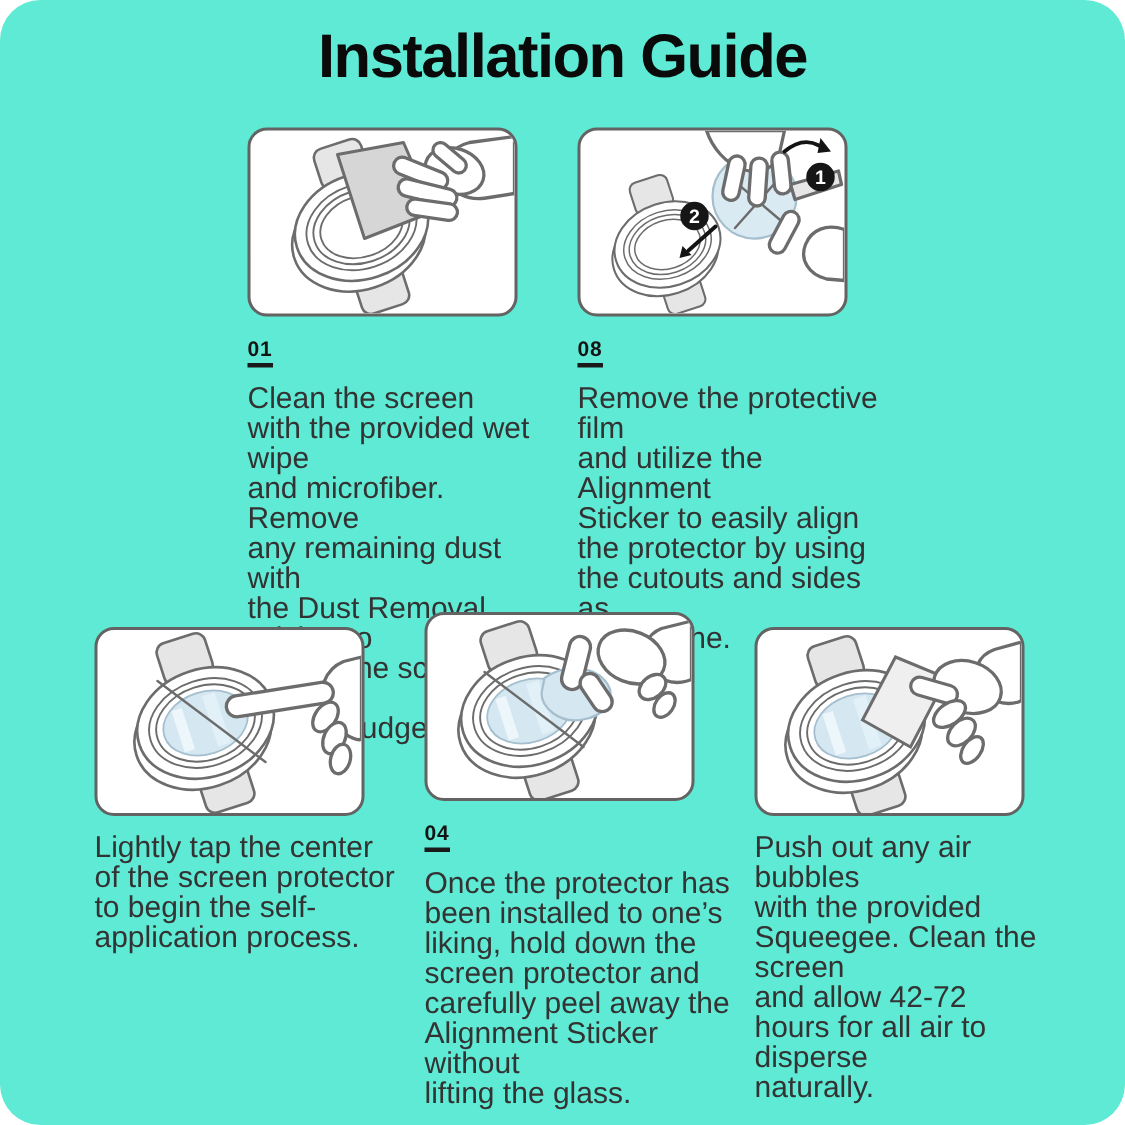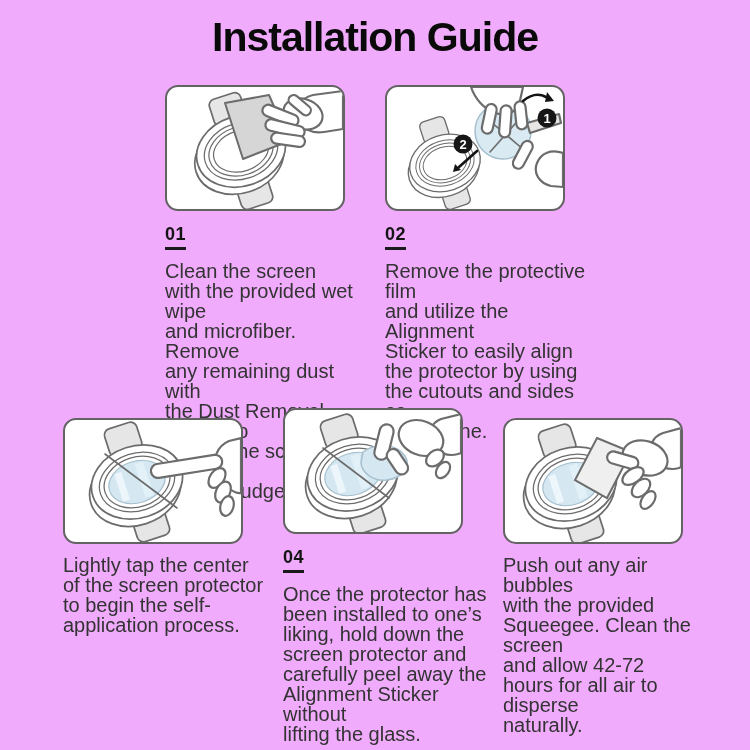--- a/index.html
+++ b/index.html
@@ -1,24 +1,24 @@
 <!DOCTYPE html>
 <html><head>
 <meta charset="utf-8">
 <style>
   html,body{margin:0;padding:0;background:#fff;}
-  .canvas{position:relative;width:750px;height:750px;background:#f0abfc;overflow:hidden;
-          font-family:"Liberation Sans",sans-serif;}
+  .canvas{position:relative;width:750px;height:750px;background:#5eead4;overflow:hidden;
+          font-family:"Liberation Sans",sans-serif;border-radius:27px;}
   .title{position:absolute;top:14px;left:0;width:750px;text-align:center;
          font-size:41px;font-weight:bold;color:#0a0a0a;letter-spacing:-1px;}
   .step{position:absolute;width:205px;}
   .illus{width:176px;height:122px;border:2px solid #636363;border-radius:13px;
          background:#fff;overflow:hidden;}
   .illus svg{display:block;width:176px;height:122px;}
-  .step-num{display:inline-block;margin-top:13px;font-size:18px;font-weight:bold;
+  .step-num{display:inline-block;margin-top:13px;font-size:14px;font-weight:bold;
             color:#141414;letter-spacing:.5px;border-bottom:3px solid #1a1a1a;padding-bottom:2px;}
   .step-text{margin-top:11px;font-size:20px;line-height:20px;color:#333;
              white-space:pre-line;}
   
   #step1{left:165px;top:85px;}
   #step2{left:385px;top:85px;}
   #step3{left:63px;top:418px;}
   #step4{left:283px;top:408px;}
   #step5{left:503px;top:418px;}
   
@@ -112,21 +112,21 @@
         <path class="arrline" d="M136,14 Q148,4 159,10"></path>
         <path class="arrfill" d="M167,14 L158,15 L160,5 Z"></path>
         <circle cx="160" cy="31" r="9.5" class="badge"></circle>
         <text x="160" y="35.5" class="badgenum">1</text>
         <path class="arrline" d="M90,64 L72,80"></path>
         <path class="arrfill" d="M66,85 L74,83 L68,77 Z"></path>
         <circle cx="76" cy="57" r="9.5" class="badge"></circle>
         <text x="76" y="61.5" class="badgenum">2</text>
       </svg>
     </div>
-    <div><span class="step-num">02</span></div>
+    <div><span class="step-num">08</span></div>
     <div class="step-text">Remove the protective film
 and utilize the Alignment
 Sticker to easily align
 the protector by using
 the cutouts and sides as
 a guideline.</div>
   </div>
 
   <div class="step" id="step3">
     <div class="illus">

